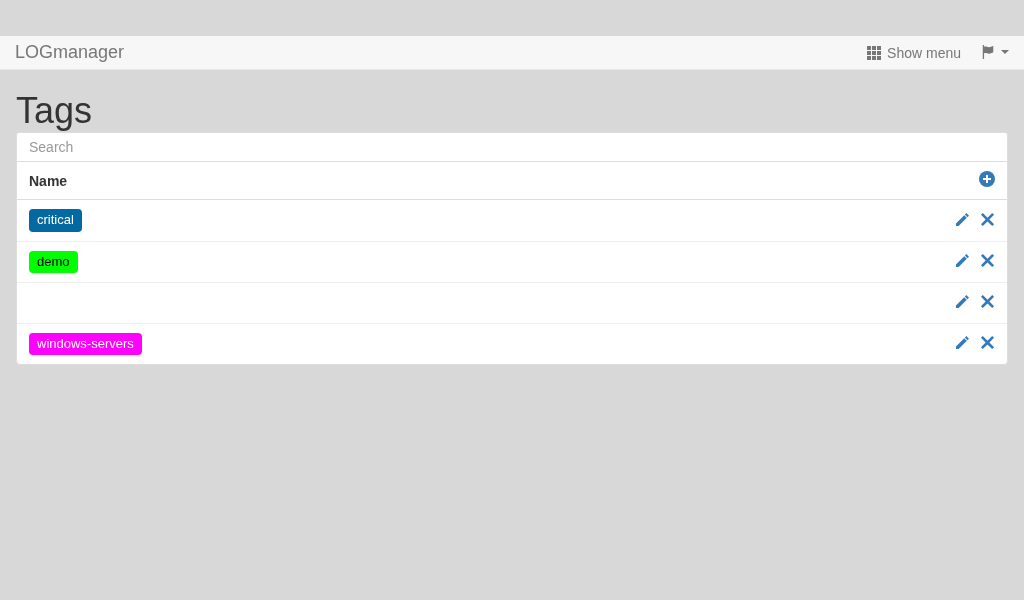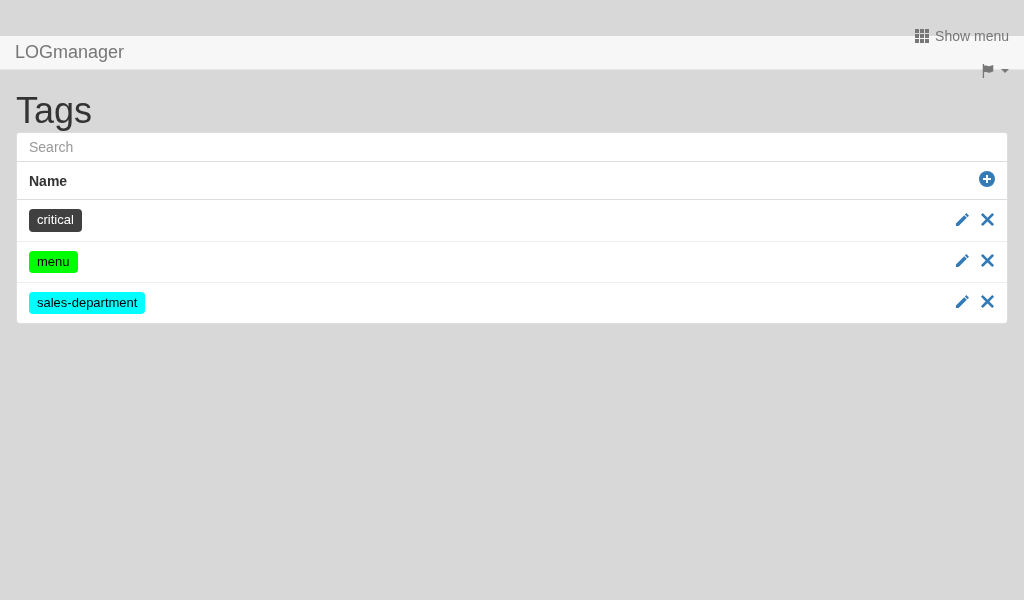--- a/index.html
+++ b/index.html
@@ -1,19 +1,19 @@
 <!DOCTYPE html>
 <html><head>
 <meta charset="utf-8">
 <style>
   * { box-sizing: border-box; margin: 0; padding: 0; }
   body { font-family: "Helvetica Neue", Helvetica, Arial, sans-serif; font-size: 14px; color: #333; background: #d8d8d8; width: 1024px; height: 600px; overflow: hidden; }
   .navbar { background: #f7f7f7; border-bottom: 1px solid #e7e7e7; height: 34px; display: flex; align-items: center; padding: 0 15px; color: #777; margin-top: 36px; }
   .brand { font-size: 18px; font-weight: 400; color: #777; margin-right: auto; }
-  .nav-right { display: flex; align-items: flex-end; gap: 20px; flex-direction: column; }
+  .nav-right { display: flex; align-items: flex-start; gap: 20px; }
   .nav-item { display: flex; align-items: center; gap: 6px; cursor: pointer; }
   .nav-item svg { width: 14px; height: 14px; fill: #777; }
   .caret { width: 0; height: 0; border-left: 4px solid transparent; border-right: 4px solid transparent; border-top: 4px solid #777; display: inline-block; }
   .page { padding: 20px 16px 16px 16px; }
   h1 { font-size: 36px; font-weight: 400; color: #333; }
   .panel { background: #fff; border: 1px solid #ddd; border-radius: 4px; overflow: hidden; }
   .search { width: 100%; height: 20px; border: none; border-bottom: 1px solid #ddd; padding: 14px 12px; font-size: 14px; color: #555; outline: none; }
   .search::placeholder { color: #999; }
   .thead { display: flex; align-items: center; height: 38px; padding: 0 12px; border-bottom: 1px solid #ddd; font-weight: 700; justify-content: space-between; }
   .thead-name { flex: 1; }
@@ -65,45 +65,56 @@
       <div class="thead-name">Name</div>
       <div class="add-btn">
         <svg viewBox="0 0 16 16">
             <circle cx="8" cy="8" r="8"></circle>
             <path d="M8 4v8M4 8h8" stroke="#fff" stroke-width="2"></path>
           </svg>
       </div>
     </div>
     <div id="rows">
         <div class="row">
-          <span class="tag" style="background:#404040;color:#ffffff">critical</span>
+          <span class="tag" style="background:#0369a1;color:#ffffff">critical</span>
           <span class="row-spacer"></span>
           <span class="actions">
             <span><svg viewBox="0 0 16 16">
                 <path d="M12.1 1.1l2.8 2.8-1.6 1.6-2.8-2.8 1.6-1.6zM1 12.2L9.8 3.4l2.8 2.8L3.8 15H1v-2.8z"></path>
               </svg></span>
             <span><svg viewBox="0 0 16 16">
                 <path d="M3 1l5 5 5-5 2 2-5 5 5 5-2 2-5-5-5 5-2-2 5-5-5-5 2-2z"></path>
               </svg></span>
           </span>
         </div>
         <div class="row">
-          <span class="tag" style="background:#00ff00;color:#000000">menu</span>
+          <span class="tag" style="background:#00ff00;color:#000000">demo</span>
           <span class="row-spacer"></span>
           <span class="actions">
             <span><svg viewBox="0 0 16 16">
                 <path d="M12.1 1.1l2.8 2.8-1.6 1.6-2.8-2.8 1.6-1.6zM1 12.2L9.8 3.4l2.8 2.8L3.8 15H1v-2.8z"></path>
               </svg></span>
             <span><svg viewBox="0 0 16 16">
                 <path d="M3 1l5 5 5-5 2 2-5 5 5 5-2 2-5-5-5 5-2-2 5-5-5-5 2-2z"></path>
               </svg></span>
           </span>
         </div>
         <div class="row">
-          <span class="tag" style="background:#00ffff;color:#000000">sales-department</span>
+          <span class="row-spacer"></span>
+          <span class="actions">
+            <span><svg viewBox="0 0 16 16">
+                <path d="M12.1 1.1l2.8 2.8-1.6 1.6-2.8-2.8 1.6-1.6zM1 12.2L9.8 3.4l2.8 2.8L3.8 15H1v-2.8z"></path>
+              </svg></span>
+            <span><svg viewBox="0 0 16 16">
+                <path d="M3 1l5 5 5-5 2 2-5 5 5 5-2 2-5-5-5 5-2-2 5-5-5-5 2-2z"></path>
+              </svg></span>
+          </span>
+        </div>
+        <div class="row">
+          <span class="tag" style="background:#ff00ff;color:#ffffff">windows-servers</span>
           <span class="row-spacer"></span>
           <span class="actions">
             <span><svg viewBox="0 0 16 16">
                 <path d="M12.1 1.1l2.8 2.8-1.6 1.6-2.8-2.8 1.6-1.6zM1 12.2L9.8 3.4l2.8 2.8L3.8 15H1v-2.8z"></path>
               </svg></span>
             <span><svg viewBox="0 0 16 16">
                 <path d="M3 1l5 5 5-5 2 2-5 5 5 5-2 2-5-5-5 5-2-2 5-5-5-5 2-2z"></path>
               </svg></span>
           </span>
         </div>

